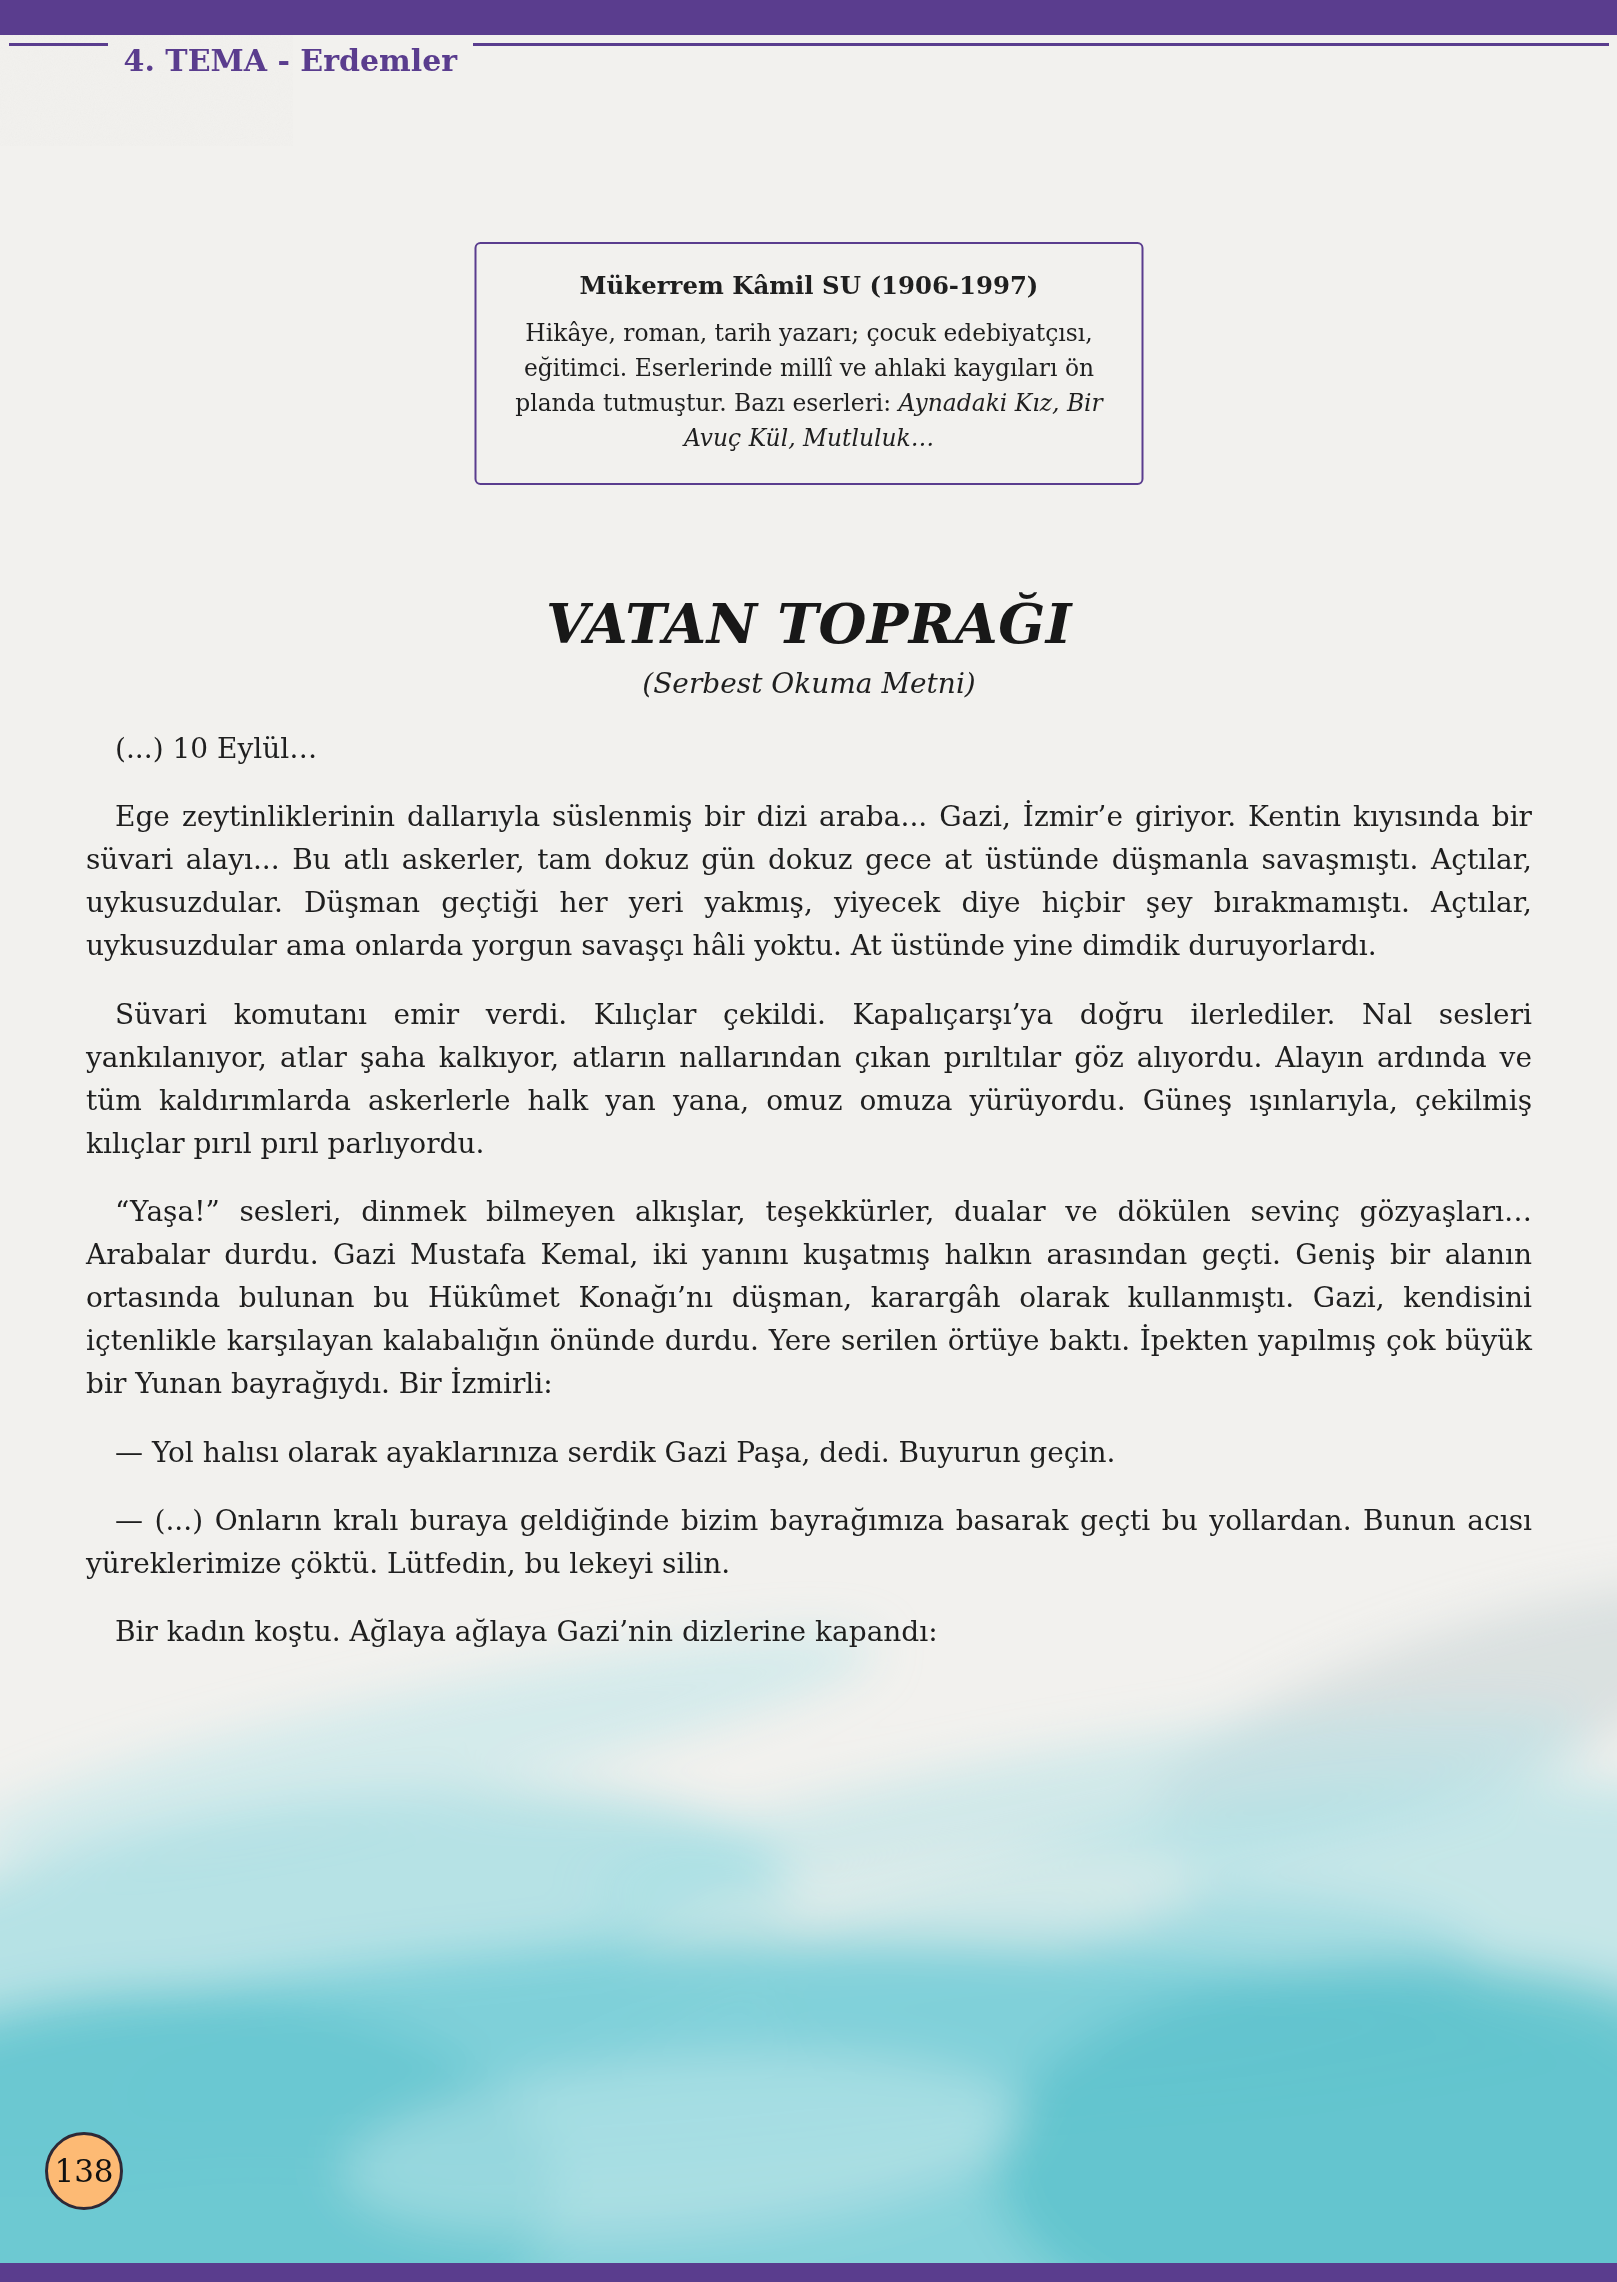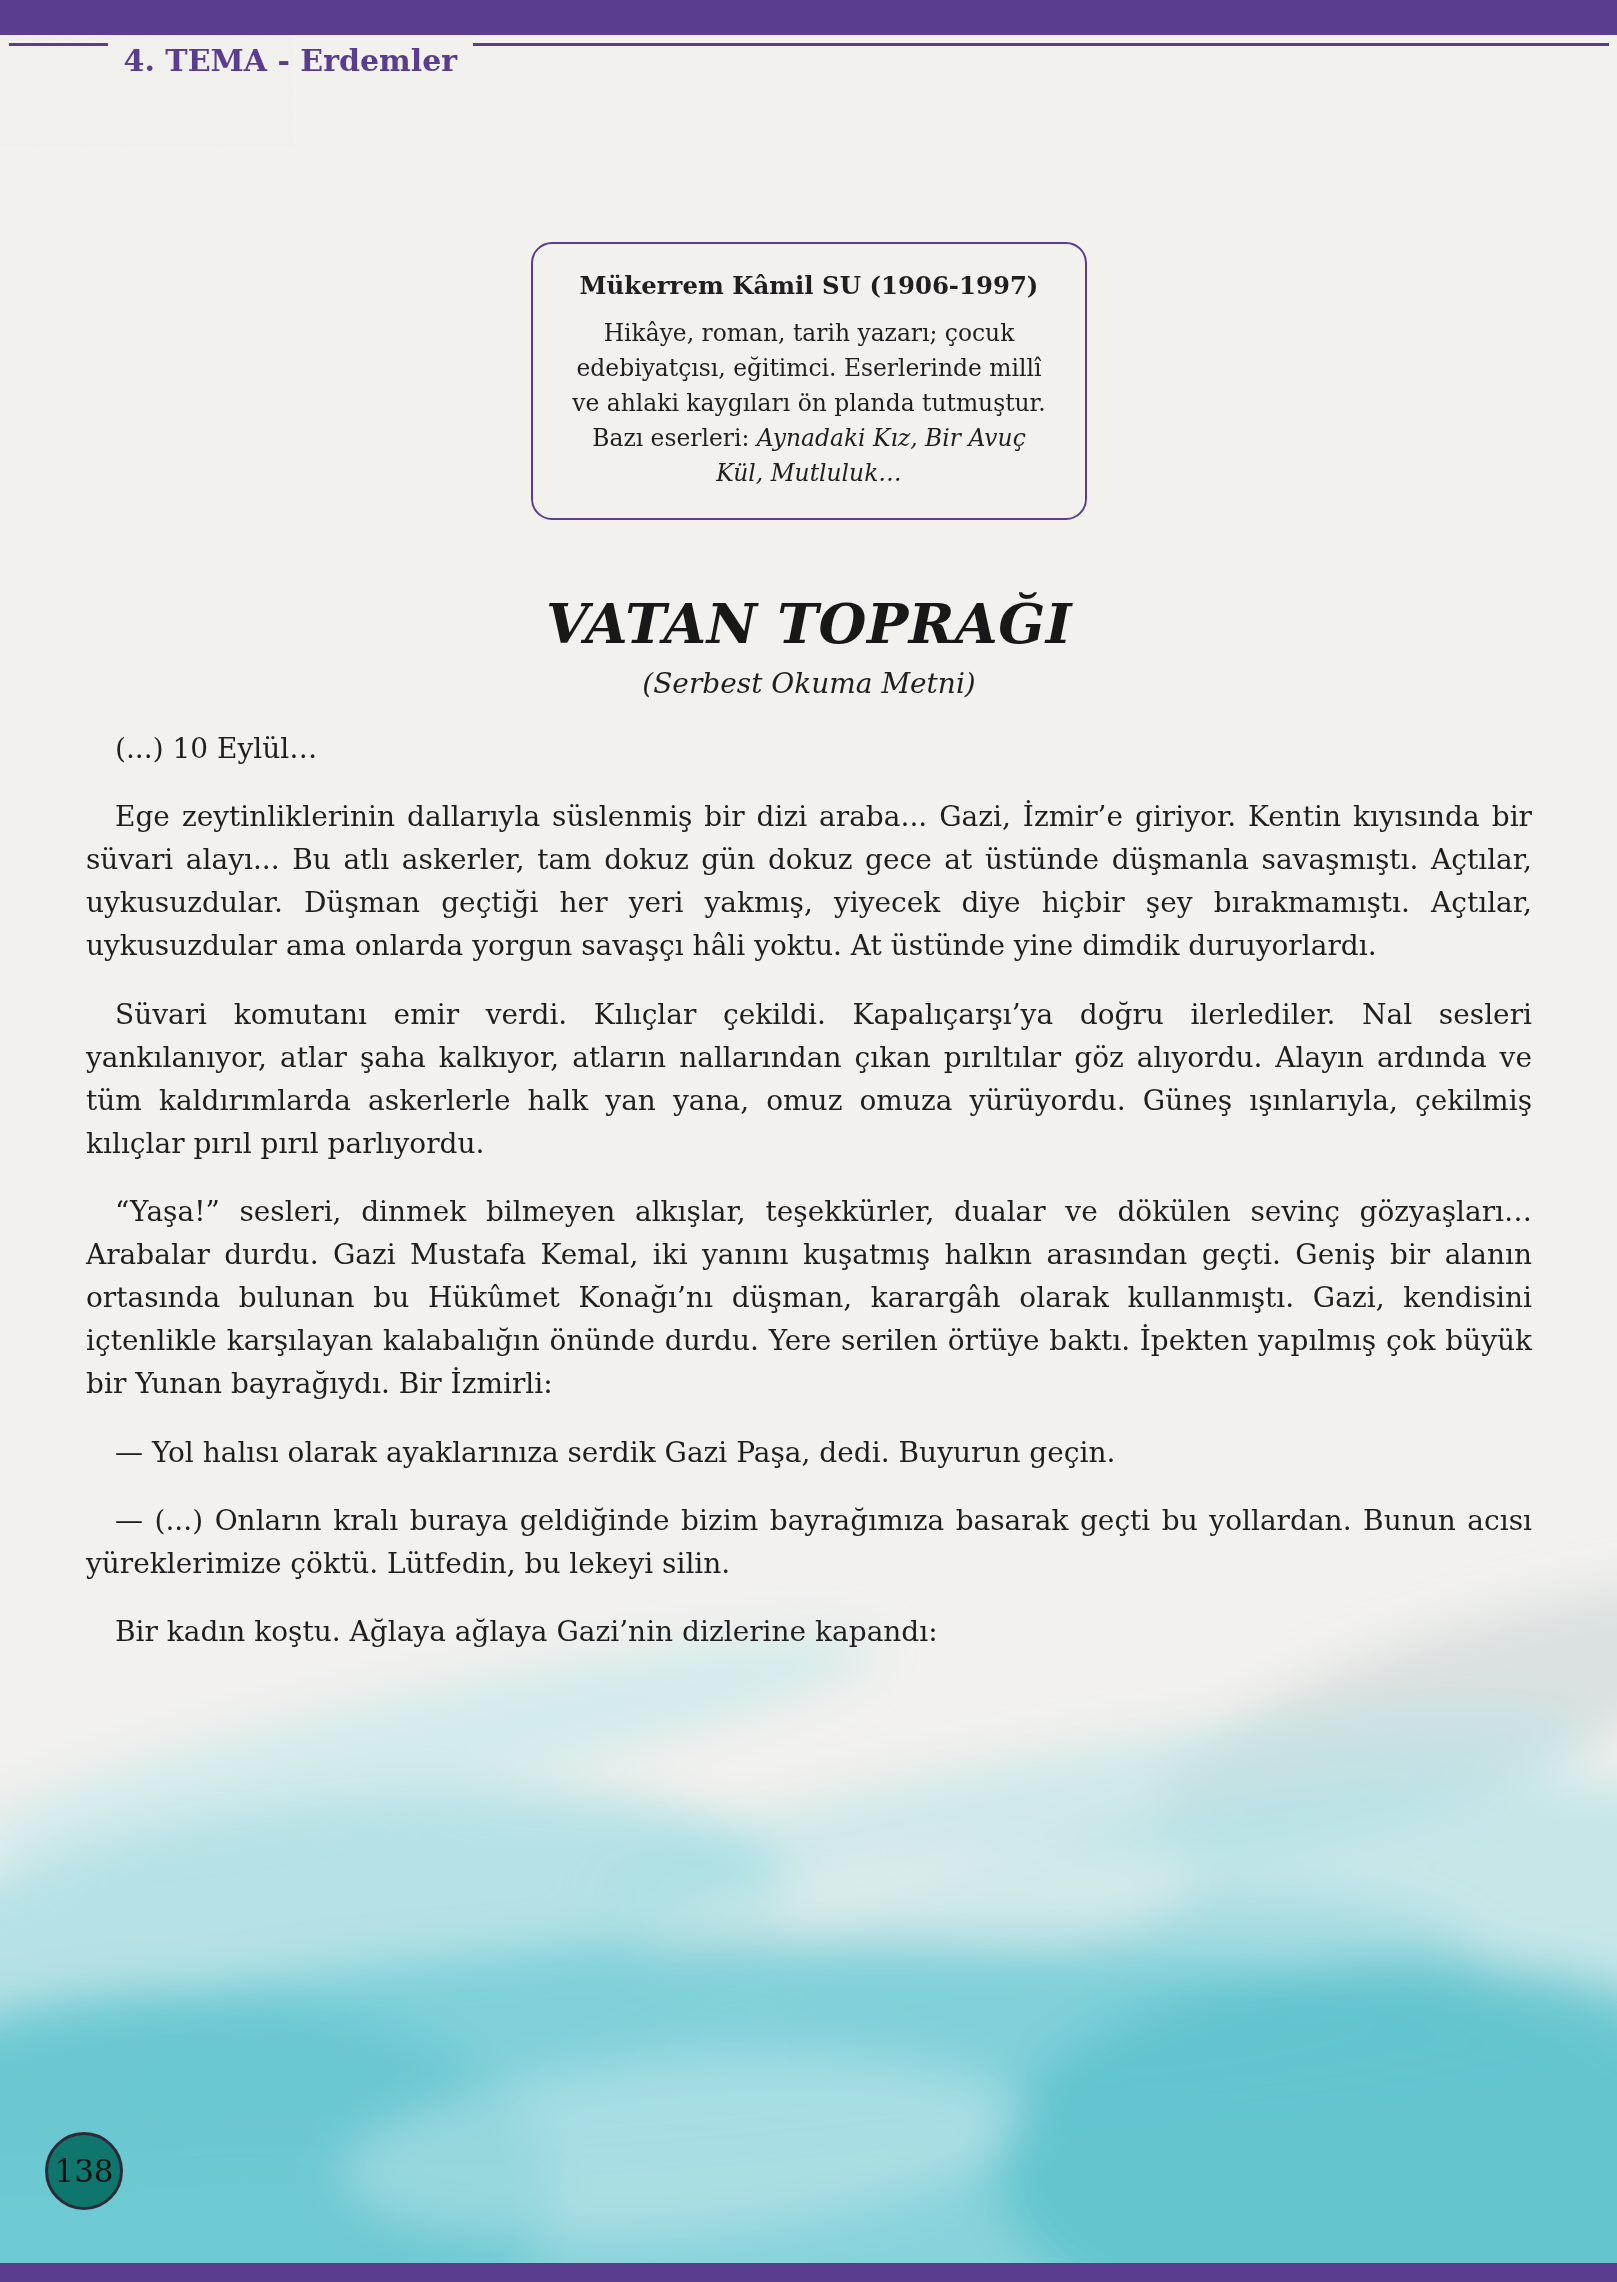--- a/index.html
+++ b/index.html
@@ -14,42 +14,42 @@
   .bottom-bar { position:absolute; bottom:0; left:0; right:0; height:19.5px; background:var(--accent); z-index:6; }
 
   .header { position:absolute; top:43px; left:0; right:0; display:flex; align-items:flex-start; padding:0 9px; z-index:3; }
   .rule { height:2.9px; background:var(--accent); }
   .rule-left { width:99px; margin-right:15.6px; }
   .rule-right { flex:1; margin-left:15.6px; }
   .header-title { font-size:30px; font-weight:bold; color:var(--accent); white-space:nowrap; }
 
   .author-box {
     position:absolute; top:242px; left:50%; transform:translateX(-50%);
-    width:556px; border:2.9px solid var(--accent); border-radius:21px;
+    width:669px; border:2.9px solid var(--accent); border-radius:6px;
     padding:27px 33px; text-align:center; z-index:3;
   }
   .author-name { font-weight:bold; font-size:24.4px; margin-bottom:15.6px; }
   .author-bio { font-size:23.4px; line-height:1.5; margin:0; }
   .author-bio em { font-style:italic; }
 
   .main-title { position:absolute; top:591px; left:0; right:0; margin:0; text-align:center;
     font-size:55px; font-weight:bold; letter-spacing:0.5px; color:#181818; z-index:3;font-style:italic; }
   .subtitle { position:absolute; top:667px; left:0; right:0; text-align:center;
     font-style:italic; font-size:28px; z-index:3; }
 
   .body-text { position:absolute; top:727px; left:86px; right:86px;
     font-size:28px; line-height:1.54; text-align:justify; z-index:3; }
   .body-text p { margin:0 0 25px; text-indent:29px; }
 
   .watercolor { position:absolute; left:0; bottom:0; width:1618px; height:761px; z-index:1; }
   .paper-noise { position:absolute; inset:0; z-index:2; pointer-events:none; opacity:.05; }
 
   .page-number {
     position:absolute; left:45px; top:2132px; width:78px; height:78px; border-radius:50%;
-    background:#0f766e; border:3.9px solid #2e2936; display:flex; align-items:center; justify-content:center;
+    background:#fdba74; border:3.9px solid #2e2936; display:flex; align-items:center; justify-content:center;
     font-size:31px; color:#111; z-index:7;
   }
 </style>
 </head>
 <body>
 
 <div class="top-bar"></div>
 <div class="bottom-bar"></div>
 
 <div class="header">

